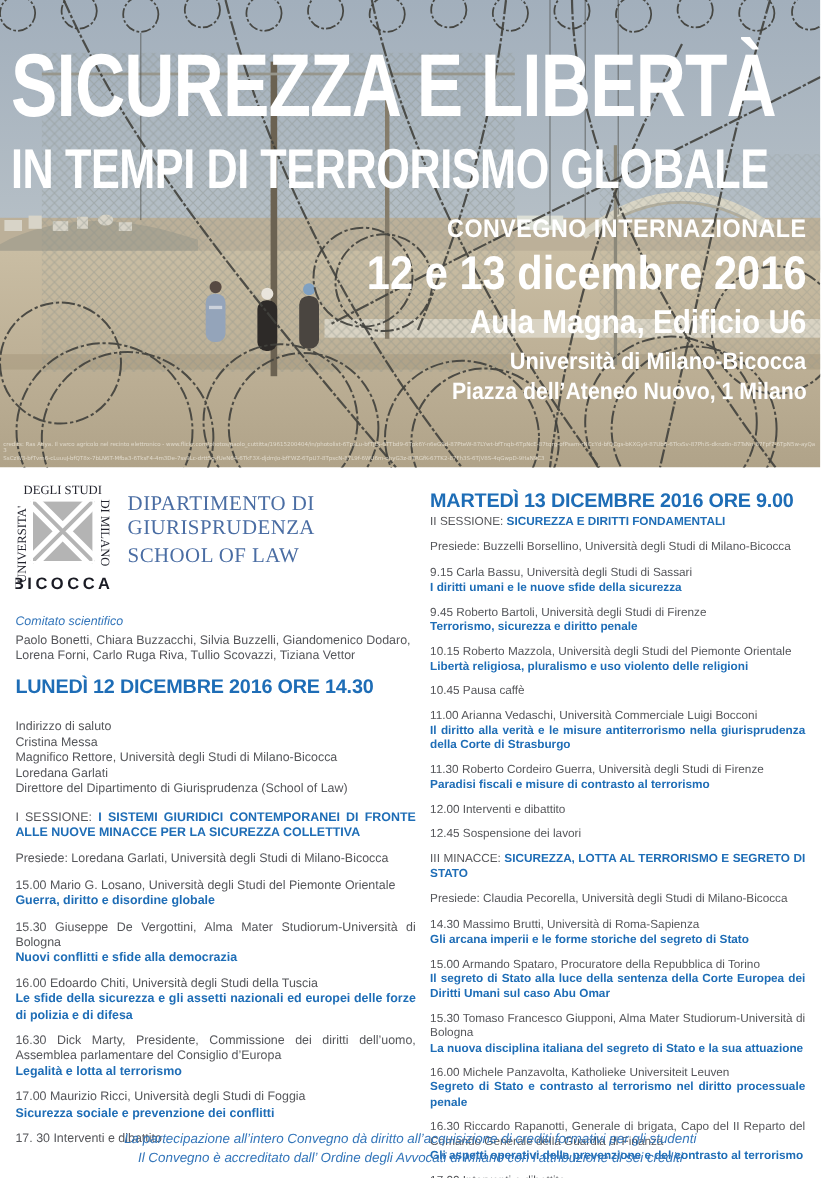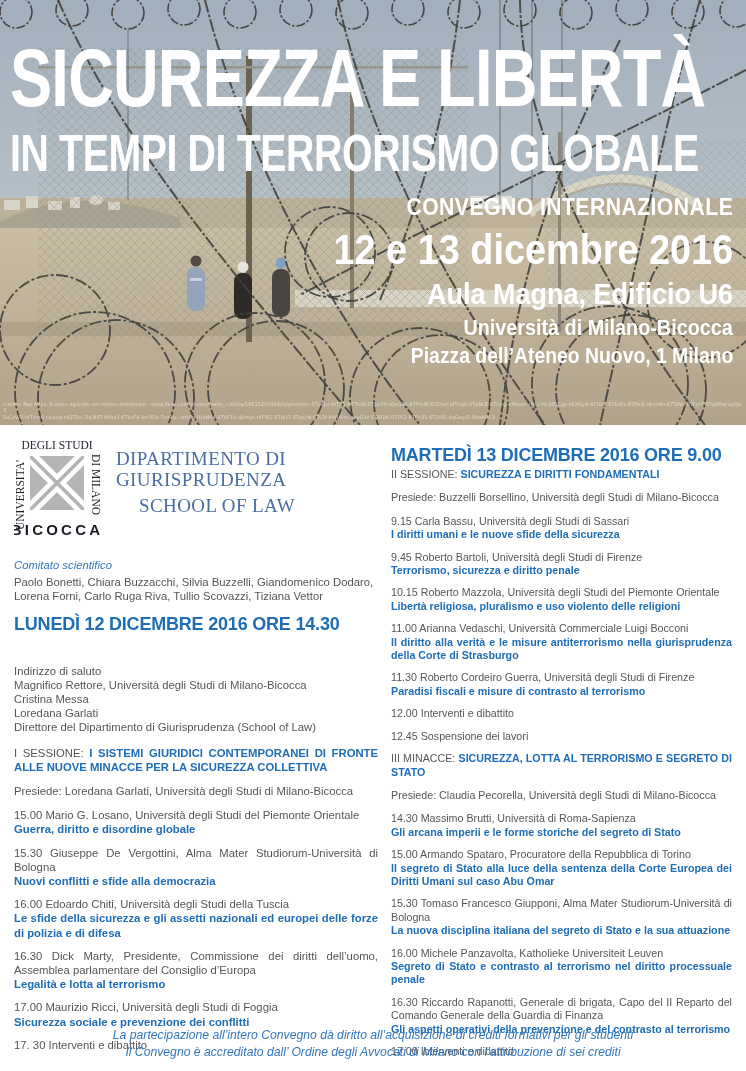--- a/index.html
+++ b/index.html
@@ -21,32 +21,32 @@
   .hi-univ span{font-size:21.5px;transform:scaleX(.92);margin-top:5px;}
   .hi-addr span{font-size:21.5px;transform:scaleX(.90);margin-top:3px;}
   .credits{position:absolute;left:3px;right:3px;bottom:5px;font-size:5px;line-height:6.5px;
            color:#e3ddcf;opacity:.92;word-break:break-all;font-family:"DejaVu Sans",sans-serif;}
 
   
   .content{display:grid;grid-template-columns:364px 1fr;column-gap:13px;padding:12px 14px 0;color:#55565a;}
   .col-left{font-size:11.3px;line-height:14.2px;}
   .col-right{font-size:10.7px;line-height:13.4px;}
   h2{color:#1e6db6;font-size:18px;line-height:20px;font-weight:bold;letter-spacing:-.2px;margin:0;}
-  .col-left h2{margin:10px 0 30px;}
+  .col-left h2{margin:10px 0 20px;}
   .col-right h2{margin:8px 0 3px;}
   .session{margin:0 0 10px;text-align:justify;}
   .sess-label{color:#55565a;}
   .session b{color:#1e6db6;}
   .chair{margin:0 0 10px;}
   .talk{margin:0 0 9px;text-align:justify;}
   .talk-title{color:#1e6db6;font-weight:bold;}
   .greeting{margin:0 0 11px;}
   .brand{display:flex;gap:16px;align-items:flex-start;margin-bottom:21px;}
   .dept{font-family:"Liberation Serif",serif;color:#4a6da3;font-size:19px;line-height:21px;letter-spacing:.4px;padding-top:11px;}
-  .dept-school{margin-top:5px;margin-left:23px;}
+  .dept-school{margin-top:5px;}
   .committee{margin-bottom:10px;}
   .committee-label{color:#3476ba;font-style:italic;margin-bottom:3px;}
 
   
   .footer{position:absolute;left:0;right:0;bottom:11px;text-align:center;color:#3476ba;
           font-style:italic;font-size:12.2px;line-height:16.5px;}
 </style>
 </head>
 <body>
 
@@ -208,22 +208,22 @@
       <div class="committee">
         <div class="committee-label">Comitato scientifico</div>
         <div>Paolo Bonetti, Chiara Buzzacchi, Silvia Buzzelli, Giandomenico Dodaro,</div>
         <div>Lorena Forni, Carlo Ruga Riva, Tullio Scovazzi, Tiziana Vettor</div>
       </div>
 
       <h2>LUNEDÌ 12 DICEMBRE 2016 ORE 14.30</h2>
 
       <div class="greeting">
         <div>Indirizzo di saluto</div>
+        <div>Cristina Messa</div>
         <div>Magnifico Rettore, Università degli Studi di Milano-Bicocca</div>
-        <div>Cristina Messa</div>
         <div>Loredana Garlati</div>
         <div>Direttore del Dipartimento di Giurisprudenza (School of Law)</div>
       </div>
 
       <p class="session"><span class="sess-label">I SESSIONE:</span> <b>I SISTEMI GIURIDICI CONTEMPORANEI DI FRONTE ALLE NUOVE MINACCE PER LA SICUREZZA COLLETTIVA</b></p>
       <p class="chair">Presiede: Loredana Garlati, Università degli Studi di Milano-Bicocca</p>
 
       <div class="talk">
         <div>15.00 Mario G. Losano, Università degli Studi del Piemonte Orientale</div>
         <div class="talk-title">Guerra, diritto e disordine globale</div>
@@ -260,20 +260,23 @@
         <div>9.15 Carla Bassu, Università degli Studi di Sassari</div>
         <div class="talk-title">I diritti umani e le nuove sfide della sicurezza</div>
       </div>
       <div class="talk">
         <div>9.45 Roberto Bartoli, Università degli Studi di Firenze</div>
         <div class="talk-title">Terrorismo, sicurezza e diritto penale</div>
       </div>
       <div class="talk">
         <div>10.15 Roberto Mazzola, Università degli Studi del Piemonte Orientale</div>
         <div class="talk-title">Libertà religiosa, pluralismo e uso violento delle religioni</div>
+      </div>
+      <div class="talk">
+        <div>10.45 Pausa caffè</div>
       </div>
       <div class="talk">
         <div>11.00 Arianna Vedaschi, Università Commerciale Luigi Bocconi</div>
         <div class="talk-title">Il diritto alla verità e le misure antiterrorismo nella giurisprudenza della Corte di Strasburgo</div>
       </div>
       <div class="talk">
         <div>11.30 Roberto Cordeiro Guerra, Università degli Studi di Firenze</div>
         <div class="talk-title">Paradisi fiscali e misure di contrasto al terrorismo</div>
       </div>
       <div class="talk">

